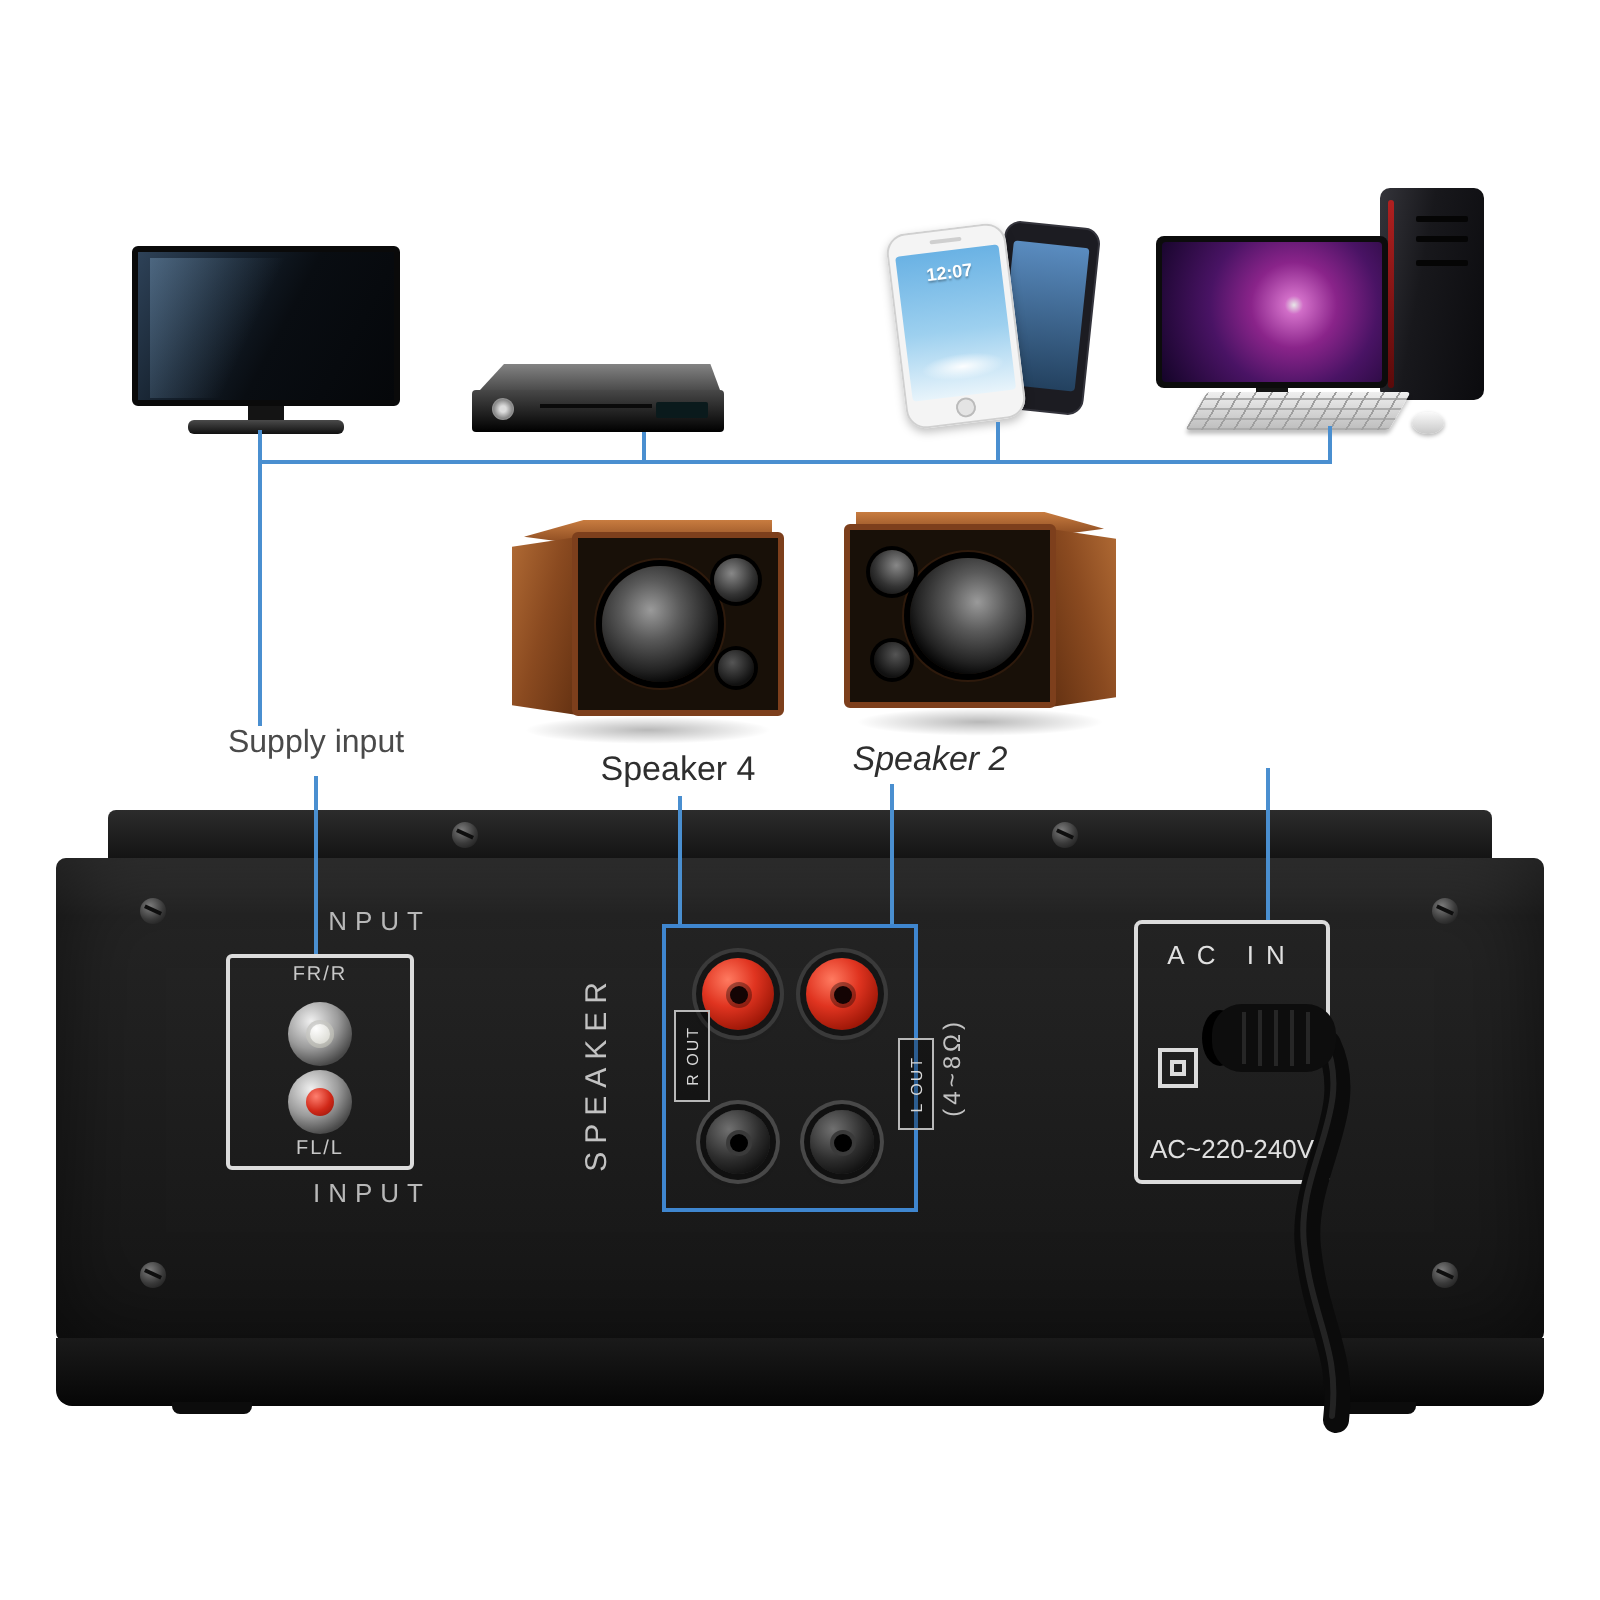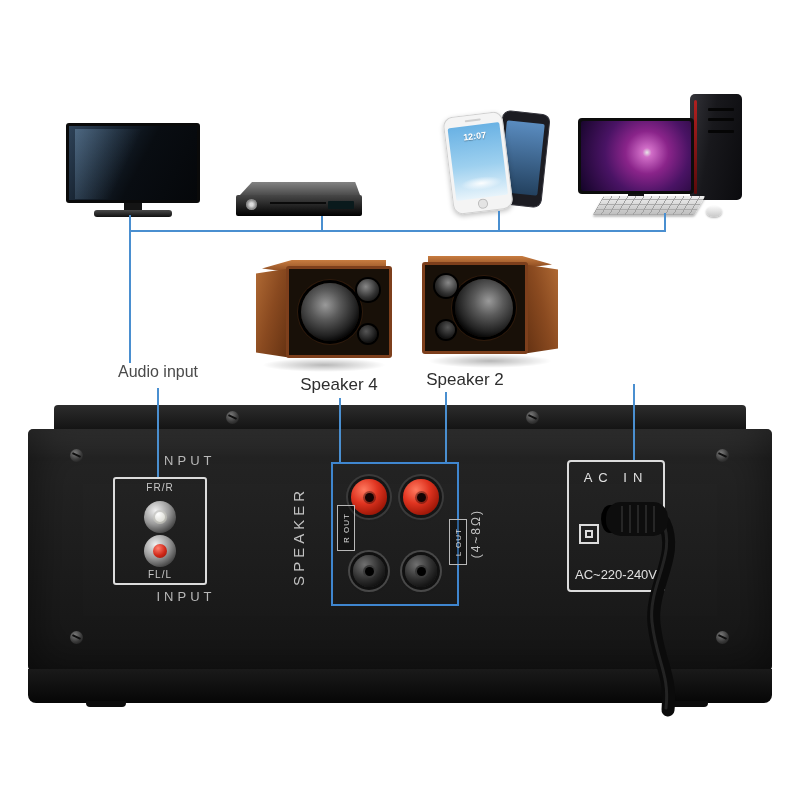--- a/index.html
+++ b/index.html
@@ -16,21 +16,21 @@
   .ln-pc      { left:664px; top:213px; width:2px; height:19px; }
   .ln-audio1  { left:129px; top:230px; width:2px; height:133px; }
   .ln-audio2  { left:157px; top:388px; width:2px; height:89px; }
   .ln-sp1     { left:339px; top:398px; width:2px; height:64px; }
   .ln-sp2     { left:445px; top:392px; width:2px; height:70px; }
   .ln-pwr     { left:633px; top:384px; width:2px; height:76px; }
 
   .callout { position:absolute; text-align:center; color:#4a4a4a; }
   .co-audio { left:98px;  top:363px; width:120px; font-size:16px; }
   .co-sp1   { left:293px; top:375px; width:92px;  font-size:17px; color:#2e2e2e; }
-  .co-sp2   { left:416px; top:370px; width:98px;  font-size:17px; color:#2e2e2e; }
+  .co-sp2   { left:416px; top:370px; width:98px;  font-size:17px; color:#2e2e2e;font-style:italic; }
   .co-pwr   { left:550px; top:361px; width:185px; font-size:16px; color:#555; }
 
   
   .tv { position:absolute; left:66px; top:123px; width:134px; height:96px; }
   .tv-screen { position:absolute; left:0; top:0; width:134px; height:80px;
     background:linear-gradient(118deg,#2e4258 0%,#16222f 30%,#090d12 55%,#05070a 100%);
     border:3px solid #0a0a0a; border-radius:3px; }
   .tv-gloss { position:absolute; left:6px; top:3px; width:72px; height:70px;
     background:linear-gradient(115deg, rgba(140,180,215,.35), rgba(140,180,215,0) 65%); }
   .tv-neck { position:absolute; left:58px; top:80px; width:18px; height:8px; background:#141414; }
@@ -345,17 +345,17 @@
   <div class="line ln-bus"></div>
   <div class="line ln-dvd"></div>
   <div class="line ln-phone"></div>
   <div class="line ln-pc"></div>
   <div class="line ln-audio1"></div>
   <div class="line ln-audio2"></div>
   <div class="line ln-sp1"></div>
   <div class="line ln-sp2"></div>
   <div class="line ln-pwr"></div>
 
-  <div class="callout co-audio">Audio input</div>
+  <div class="callout co-audio">Supply input</div>
   <div class="callout co-sp1">Speaker 4</div>
   <div class="callout co-sp2">Speaker 2</div>
 
 </div>
 
 </body></html>

